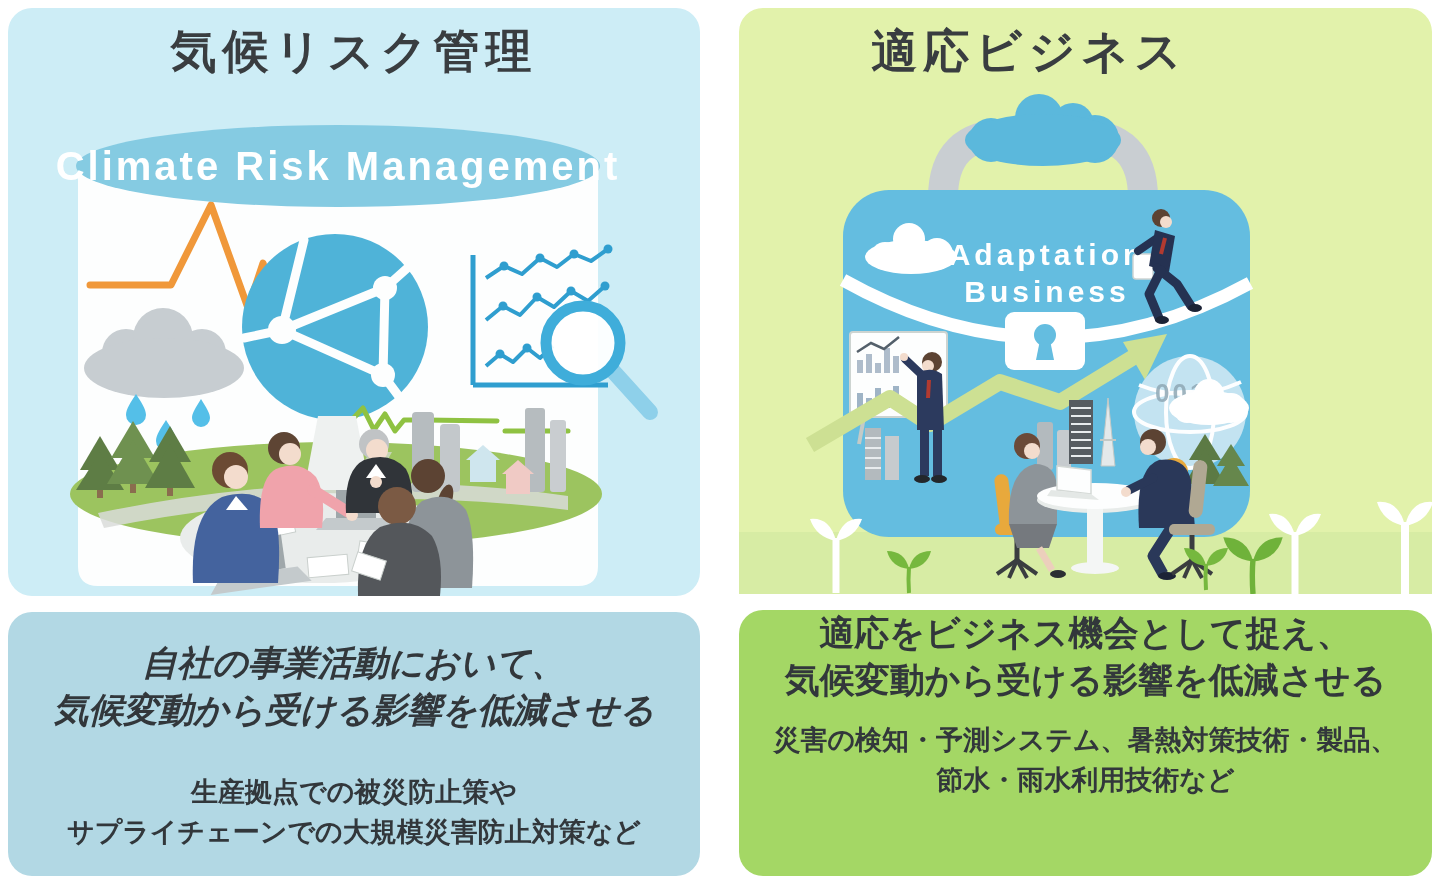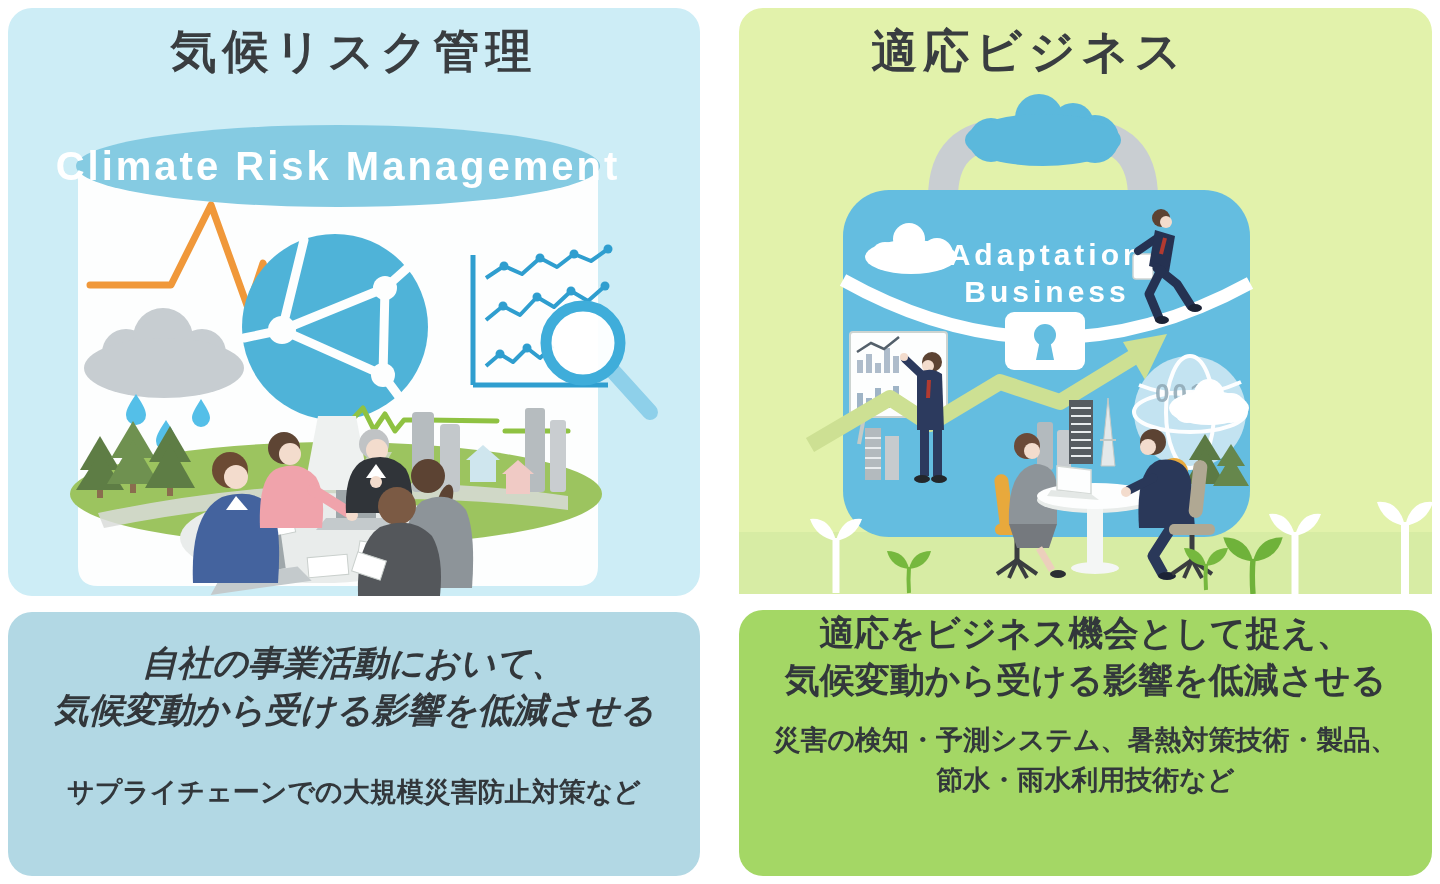--- a/index.html
+++ b/index.html
@@ -435,20 +435,21 @@
     </svg>
   </div>
 
   <div class="box box-left">
     <div class="summary">
       <div class="main-wrap">
         <div class="main">自社の事業活動において、</div>
         <div class="main">気候変動から受ける影響を低減させる</div>
       </div>
       <div class="detail-wrap">
+        <div class="detail">生産拠点での被災防止策や</div>
         <div class="detail">サプライチェーンでの大規模災害防止対策など</div>
       </div>
     </div>
   </div>
 
   <div class="box box-right">
     <div class="summary">
       <div class="main-wrap">
         <div class="main">適応をビジネス機会として捉え、</div>
         <div class="main">気候変動から受ける影響を低減させる</div>

